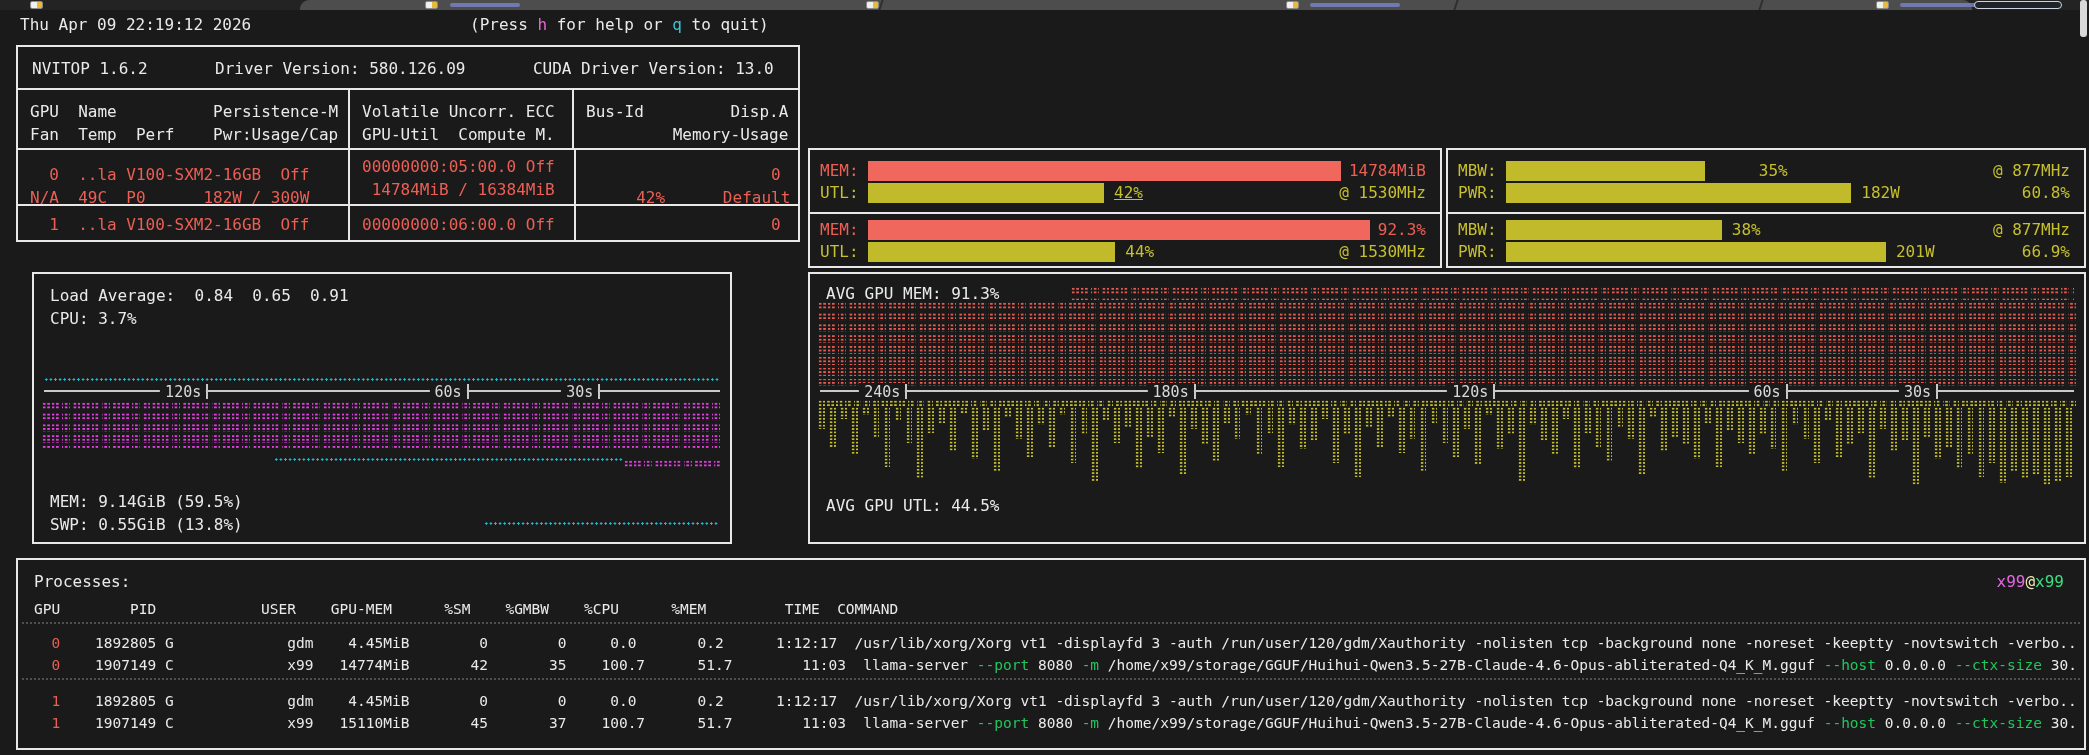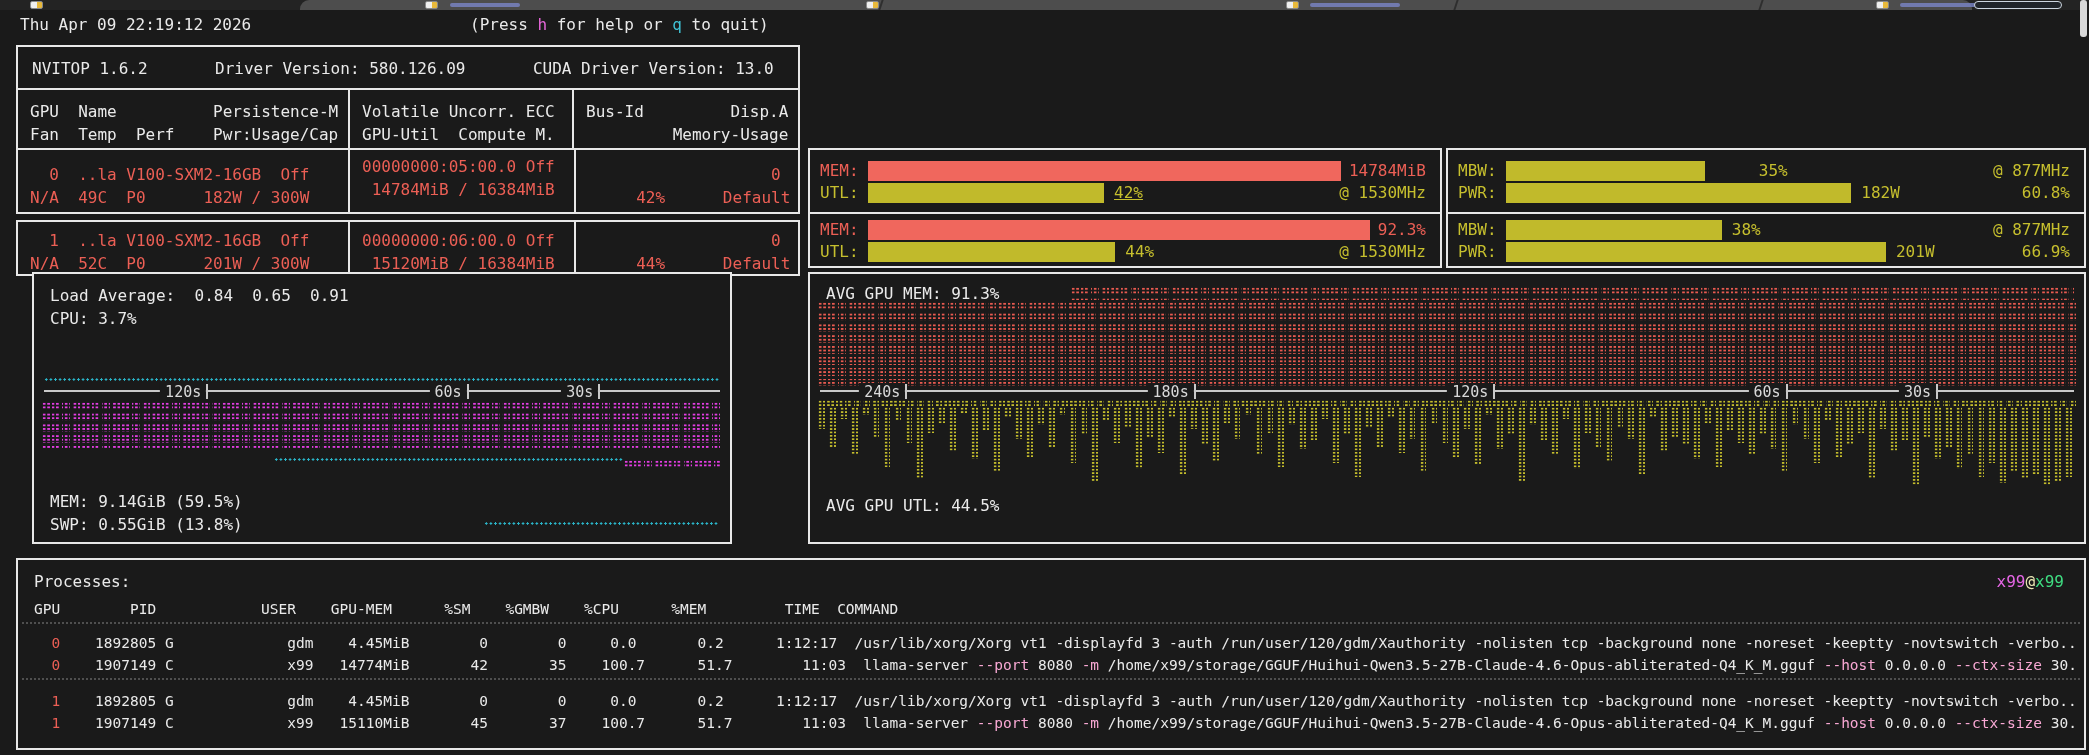--- a/index.html
+++ b/index.html
@@ -3,21 +3,21 @@
 <meta charset="utf-8">
 <style>
   * { box-sizing: border-box; }
   html,body { margin:0; padding:0; }
   body {
     width:2089px; height:755px; position:relative; overflow:hidden;
     background:#1a1a1a; font-family:"DejaVu Sans Mono",monospace;
   }
   pre { margin:0; font:16px/23px "DejaVu Sans Mono",monospace; white-space:pre; }
   .c-white { color:#eaeaea; } .c-red { color:#ec5f55; } .c-yellow { color:#c6bf2e; }
-  .c-cyan { color:#3fc1d4; } .c-pink { color:#e566d9; } .c-flag { color:#f9a8d4;margin-top:32px; }
+  .c-cyan { color:#3fc1d4; } .c-pink { color:#e566d9; } .c-flag { color:#22c55e;margin-top:32px; }
   .c-green { color:#3fdc81; } .c-mag { color:#e566e5; } .c-at { color:#ece8b4; }
 
   
   .tabstrip { position:absolute; left:0; top:0; width:2089px; height:10px; background:#232323; }
   .tab-big { position:absolute; left:300px; top:0; width:1672px; height:10px; background:#4d4d4d; border-radius:9px 9px 0 0; }
   .tab-div { position:absolute; top:0; width:2px; height:10px; background:#2e2e2e; transform:skewX(-18deg); }
   .fav { position:absolute; top:1px; width:13px; height:8px; border-radius:2px;
          background:linear-gradient(to right,#f0f0f0 55%,#e8b93b 55%); border:1px solid #8a8a8a; }
   .tab-textfrag { position:absolute; top:3px; height:4px; border-radius:2px; background:#7a86c8; opacity:.8; }
   .newtab-pill { position:absolute; left:1974px; top:1px; width:88px; height:8px; border:1px solid #cdd6e0; border-radius:4px; background:#20242a; }
@@ -128,21 +128,21 @@
       <pre class="c-red">00000000:05:00.0 Off</pre>
       <pre class="c-red"> 14784MiB / 16384MiB</pre>
     </div>
     <div class="dc dc3" style="padding-top:13px">
       <pre class="c-red">                   0</pre>
       <pre class="c-red">     42%      Default</pre>
     </div>
   </div>
 </div>
 
-<div class="panel" style="left:16px;top:220px;width:784px;height:56px">
+<div class="panel" style="left:16px;top:204px;width:784px;height:38px">
   <div class="dcols">
     <div class="dc dc1" style="padding-top:7px">
       <pre class="c-red">  1  ..la V100-SXM2-16GB  Off</pre>
       <pre class="c-red">N/A  52C  P0      201W / 300W</pre>
     </div>
     <div class="dc dc2" style="padding-top:7px">
       <pre class="c-red">00000000:06:00.0 Off</pre>
       <pre class="c-red"> 15120MiB / 16384MiB</pre>
     </div>
     <div class="dc dc3" style="padding-top:7px">

